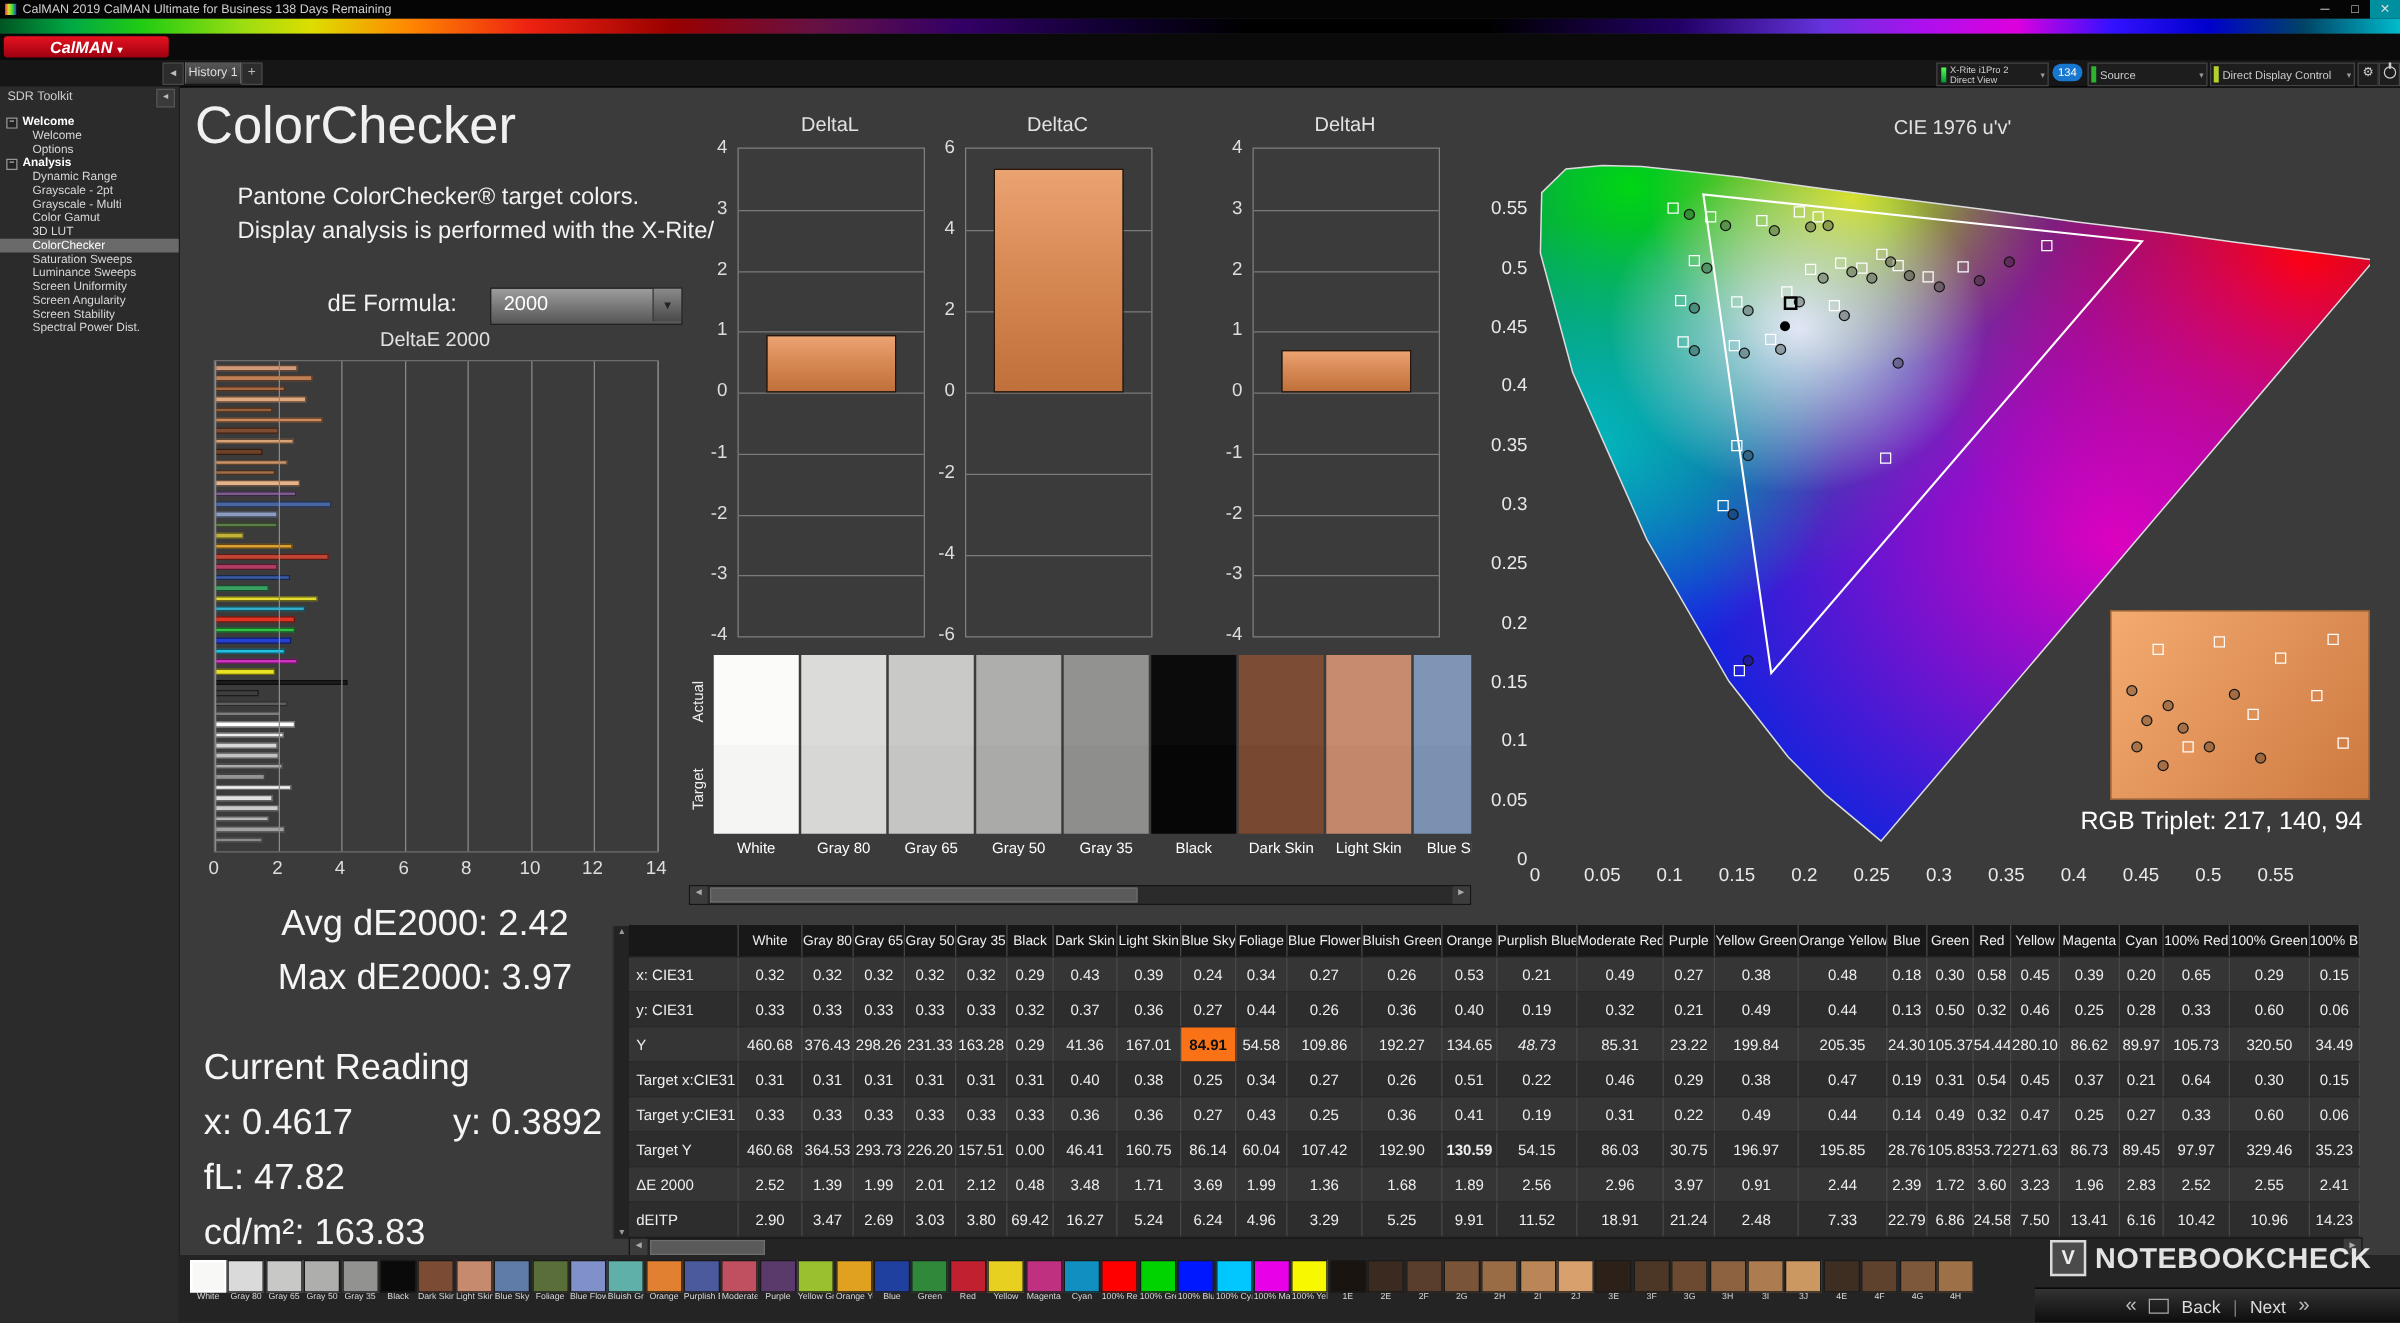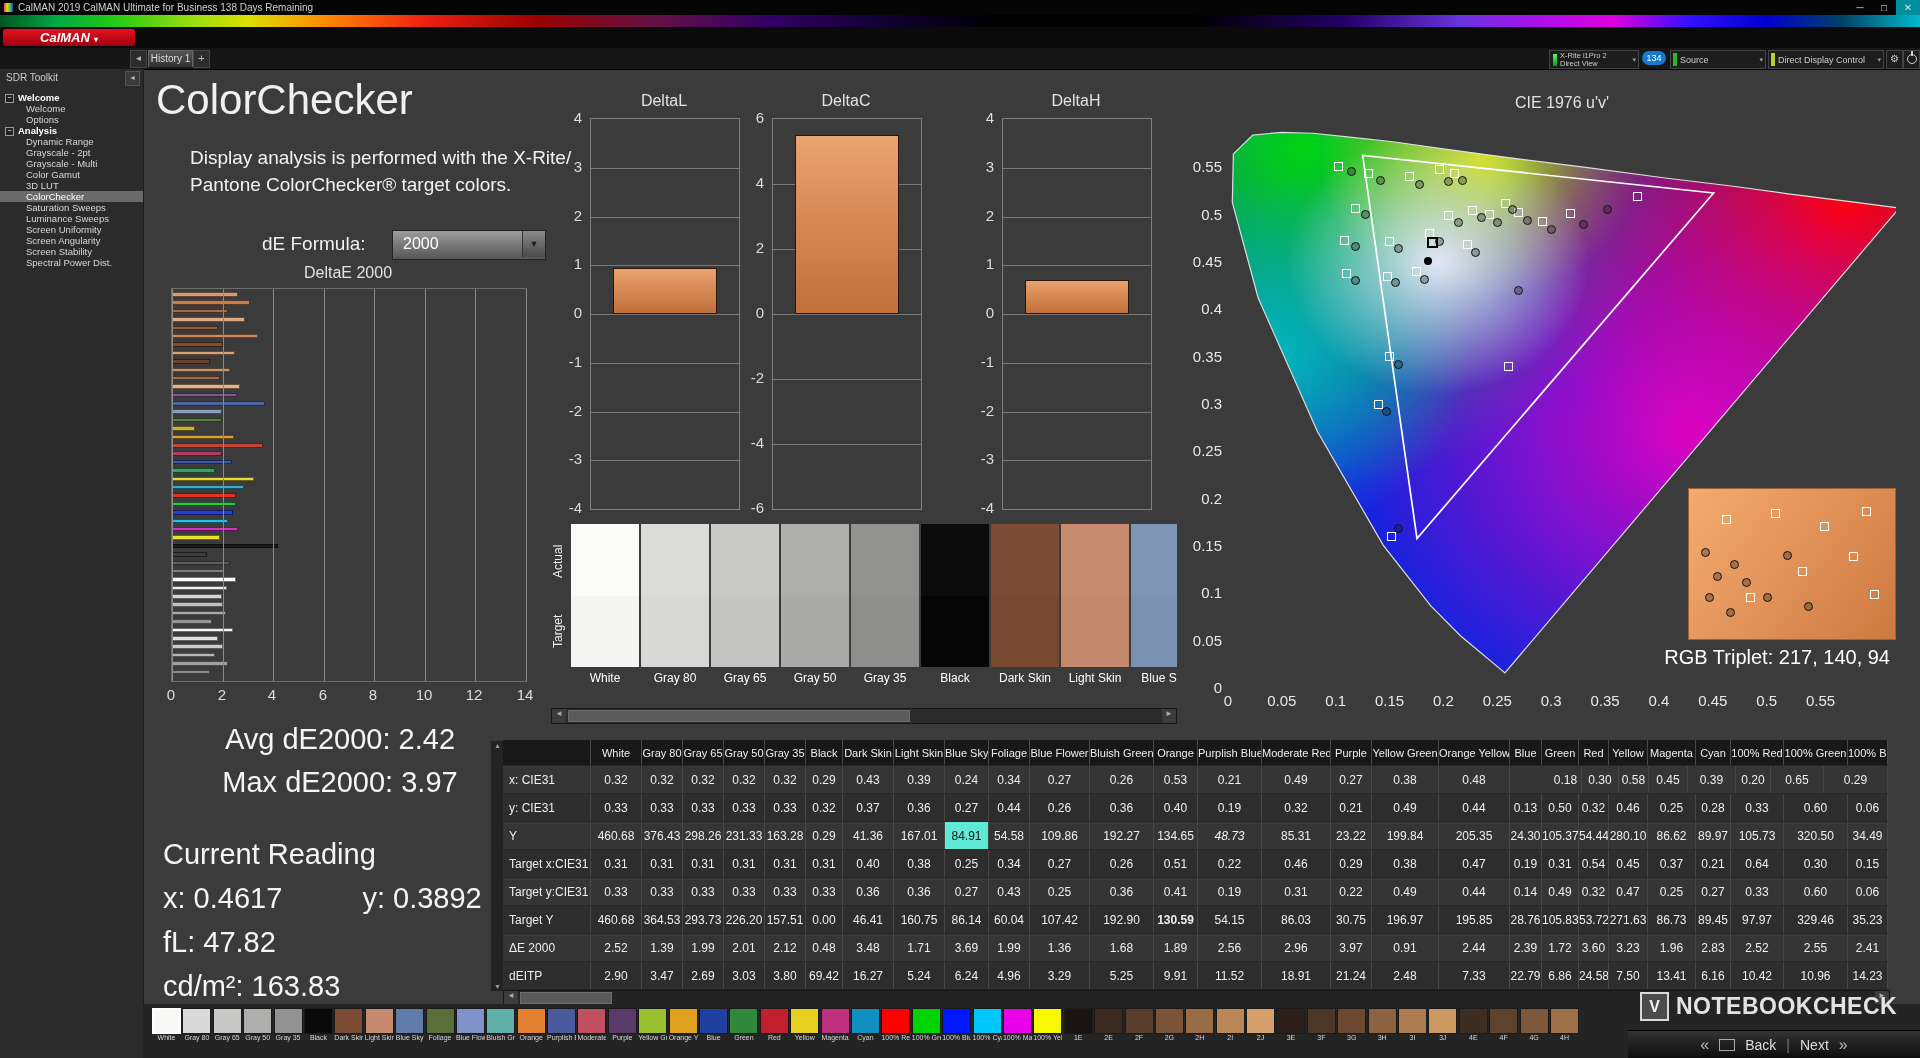--- a/index.html
+++ b/index.html
@@ -124,21 +124,21 @@
   #table-vscroll .up{position:absolute;top:1px;left:0;right:0;text-align:center;}
   #table-vscroll .dn{position:absolute;bottom:1px;left:0;right:0;text-align:center;}
   #table-grid{position:absolute;left:503px;top:740px;width:1385px;overflow:hidden;}
   .trow{display:flex;height:28px;line-height:28px;box-sizing:border-box;border-bottom:1px solid #262626;}
   .trow.thead{height:26px;line-height:26px;background:#181818;}
   .tcell{flex:none;text-align:center;font-size:12px;color:#efefef;border-right:1px solid #484848;
             overflow:hidden;white-space:nowrap;box-sizing:border-box;}
   .tcell.th{font-size:11px;}
   .tcell.rowhead{width:88px;text-align:left;padding-left:6px;}
   .trow.even{background:#353535;} .trow.odd{background:#2d2d2d;}
-  .tcell.hl{background:#5eead4;color:#111;font-weight:normal;}
+  .tcell.hl{background:#f97316;color:#111;font-weight:bold;}
   #table-hscroll{left:503px;top:990px;width:1385px;height:14px;position:absolute;background:#242424;border:1px solid #161616;}
   
   #footer-band{position:absolute;left:143px;top:1004px;width:1777px;height:54px;background:#242424;}
   #bottom-swatches{position:absolute;left:152px;top:1008px;height:38px;display:flex;}
   .bsw{width:29px;margin-right:1.4px;cursor:pointer;flex:none;}
   .bsw .c{height:26px;border:1px solid #1a1a1a;box-sizing:border-box;}
   .bsw .l{height:9px;font-size:7px;color:#d8d8d8;text-align:center;white-space:nowrap;overflow:hidden;}
   .bsw.sel .c{border:2px solid #fff;}
   #watermark{position:absolute;left:1640px;top:992px;display:flex;align-items:center;gap:7px;opacity:0.93;}
   #wm-logo{width:25px;height:25px;border:2px solid #e8e8e8;background:#4f4f4f;color:#fff;display:flex;
@@ -221,22 +221,22 @@
         <div class="tree-item d1"><span>Luminance Sweeps</span></div>
         <div class="tree-item d1"><span>Screen Uniformity</span></div>
         <div class="tree-item d1"><span>Screen Angularity</span></div>
         <div class="tree-item d1"><span>Screen Stability</span></div>
         <div class="tree-item d1"><span>Spectral Power Dist.</span></div>
       </div>
   </div>
 
   <div id="page-title">ColorChecker</div>
   <div id="desc">
+    <div>Pantone ColorChecker® target colors.</div>
     <div>Display analysis is performed with the X-Rite/</div>
-    <div>Pantone ColorChecker® target colors.</div>
   </div>
   <div id="formula-row">
     <span id="formula-label">dE Formula:</span>
     <div id="formula-dd">
       <span class="val">2000</span>
       <span class="dd-arrow2">▼</span>
     </div>
   </div>
 
   <div id="de-title" class="chart-title">DeltaE 2000</div>
@@ -643,21 +643,21 @@
         <div class="tcell" style="width: 44px;">0.24</div>
         <div class="tcell" style="width: 41px;">0.34</div>
         <div class="tcell" style="width: 60px;">0.27</div>
         <div class="tcell" style="width: 64px;">0.26</div>
         <div class="tcell" style="width: 44px;">0.53</div>
         <div class="tcell" style="width: 64px;">0.21</div>
         <div class="tcell" style="width: 69px;">0.49</div>
         <div class="tcell" style="width: 41px;">0.27</div>
         <div class="tcell" style="width: 67px;">0.38</div>
         <div class="tcell" style="width: 71px;">0.48</div>
-        <div class="tcell" style="width: 32px; margin-left: 40px;">0.18</div>
+        <div class="tcell" style="width: 32px;">0.18</div>
         <div class="tcell" style="width: 37px;">0.30</div>
         <div class="tcell" style="width: 30px;">0.58</div>
         <div class="tcell" style="width: 39px;">0.45</div>
         <div class="tcell" style="width: 48px;">0.39</div>
         <div class="tcell" style="width: 35px;">0.20</div>
         <div class="tcell" style="width: 53px;">0.65</div>
         <div class="tcell" style="width: 64px;">0.29</div>
         <div class="tcell" style="width: 40px;">0.15</div>
       </div>
       <div class="trow odd">

